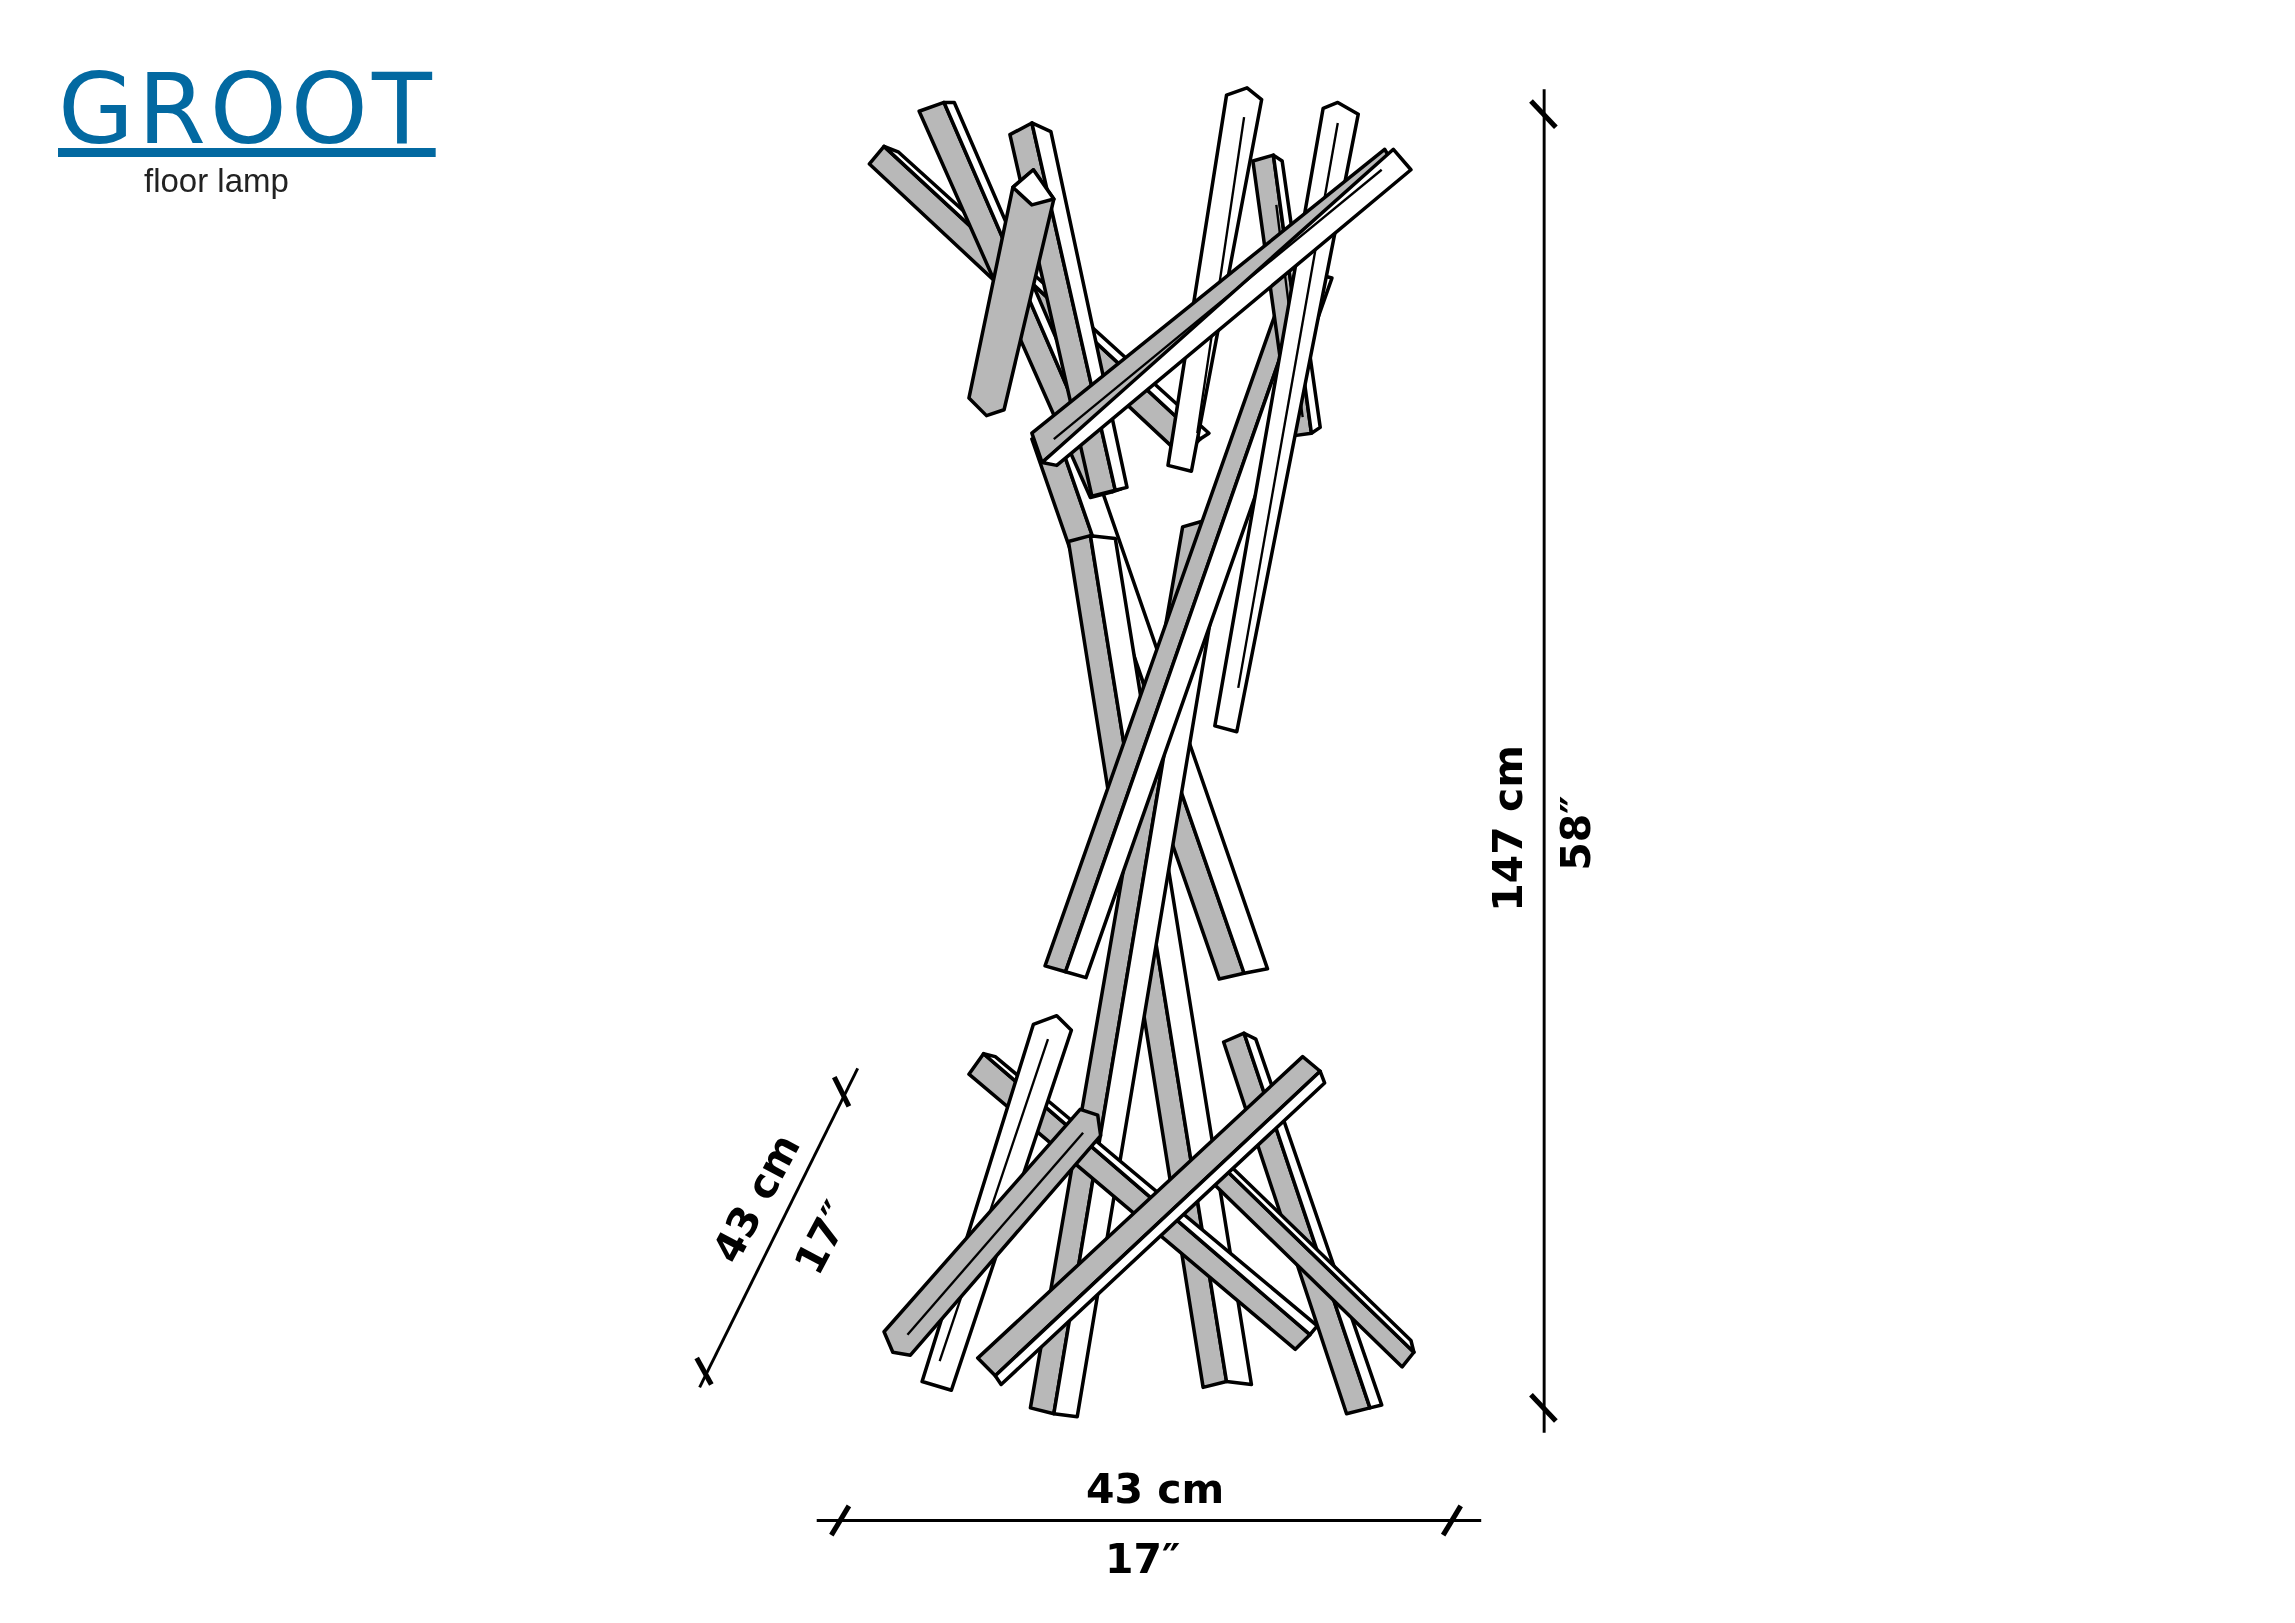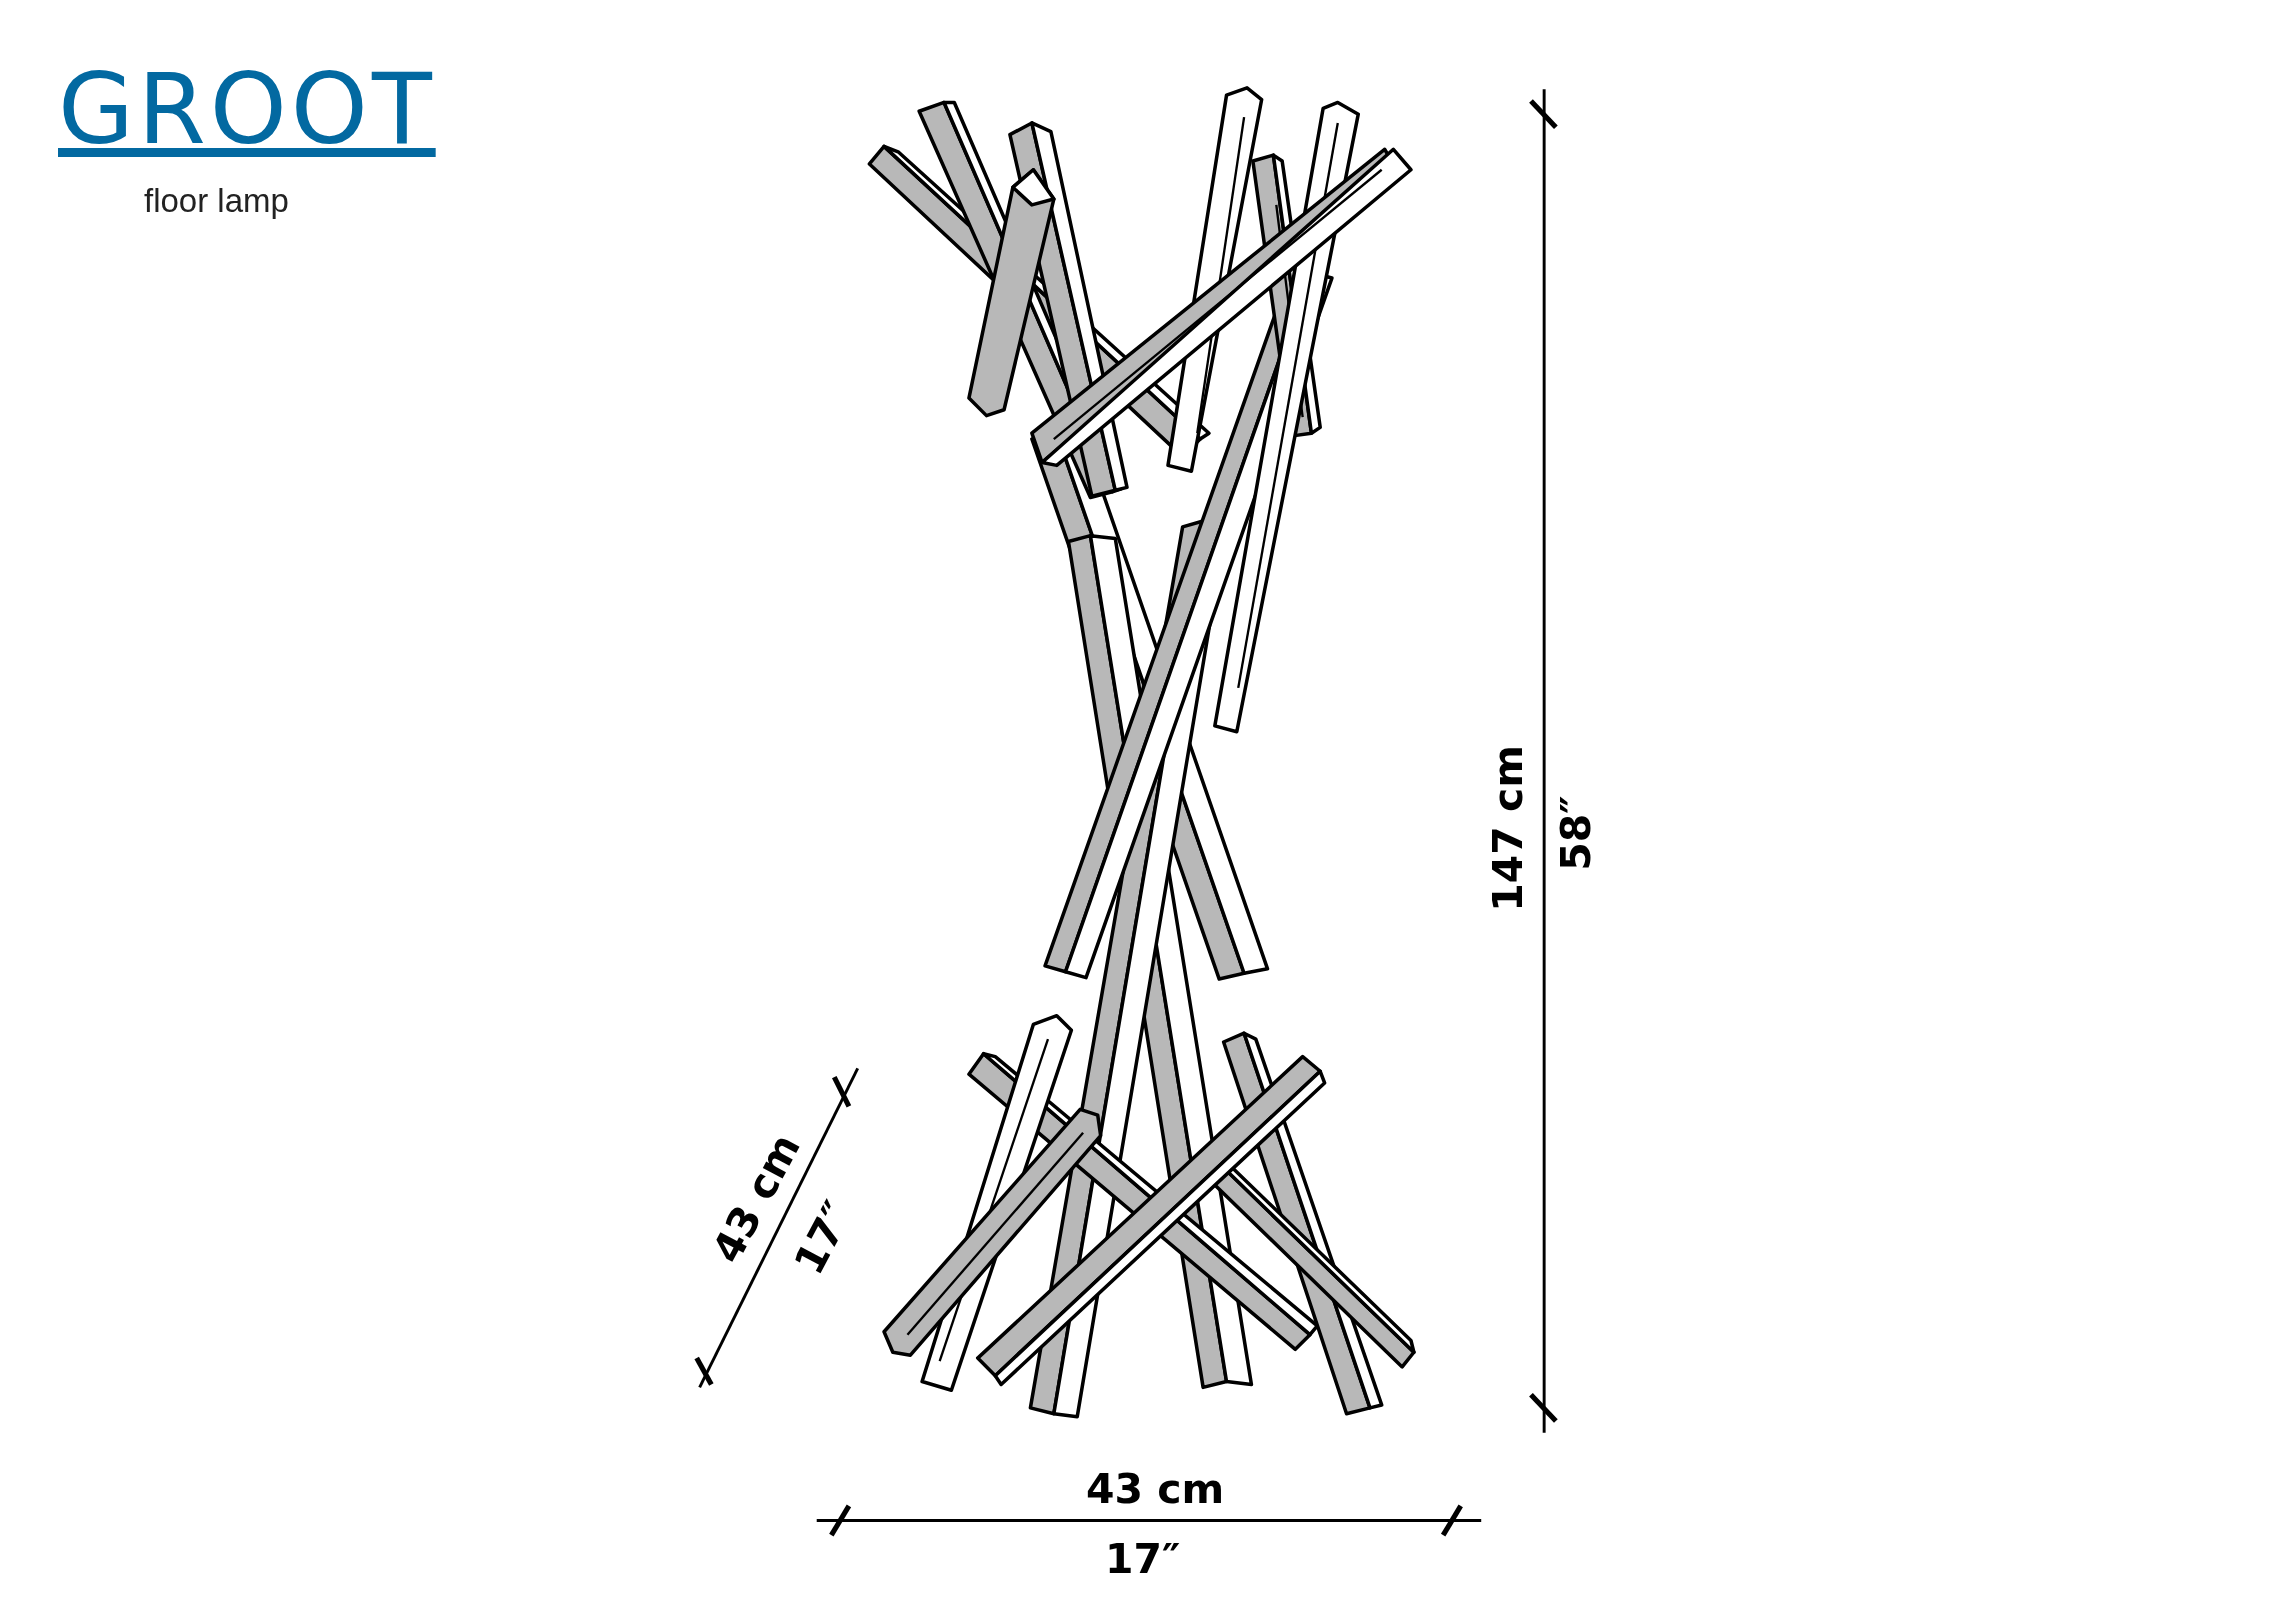--- a/index.html
+++ b/index.html
@@ -5,21 +5,21 @@
   html, body { margin: 0; padding: 0; background: #ffffff; }
   body { width: 2295px; height: 1623px; position: relative; overflow: hidden; }
   .title {
     position: absolute; left: 58px; top: 60px;
     font-family: "DejaVu Sans", sans-serif; font-weight: 400;
     font-size: 98px; letter-spacing: 3.9px; color: #0369a1; line-height: 1; text-decoration: underline;
   }
   .subtitle {
     position: absolute; left: 144px; top: 164px;
     font-family: "Liberation Sans", sans-serif; font-weight: 400;
-    font-size: 33px; color: #222; line-height: 1; margin-top: 20px;
+    font-size: 33px; color: #222; line-height: 1;
   }
   svg.drawing { position: absolute; left: 0; top: 0; width: 2295px; height: 1623px; }
   .dimtext { font-family: "DejaVu Sans", sans-serif; font-weight: 700; fill: #000; }
   .stick { fill: #ffffff; stroke: #000; stroke-width: 2.4; stroke-linejoin: round; }
   .side { fill: #b8b8b8; stroke: #000; stroke-width: 2.4; stroke-linejoin: round; }
   .slot { fill: none; stroke: #000; stroke-width: 1.6; }
   .dim { stroke: #000; stroke-width: 2; fill: none; }
   .tick { stroke: #000; stroke-width: 3.5; fill: none; }
 </style>
 </head>

